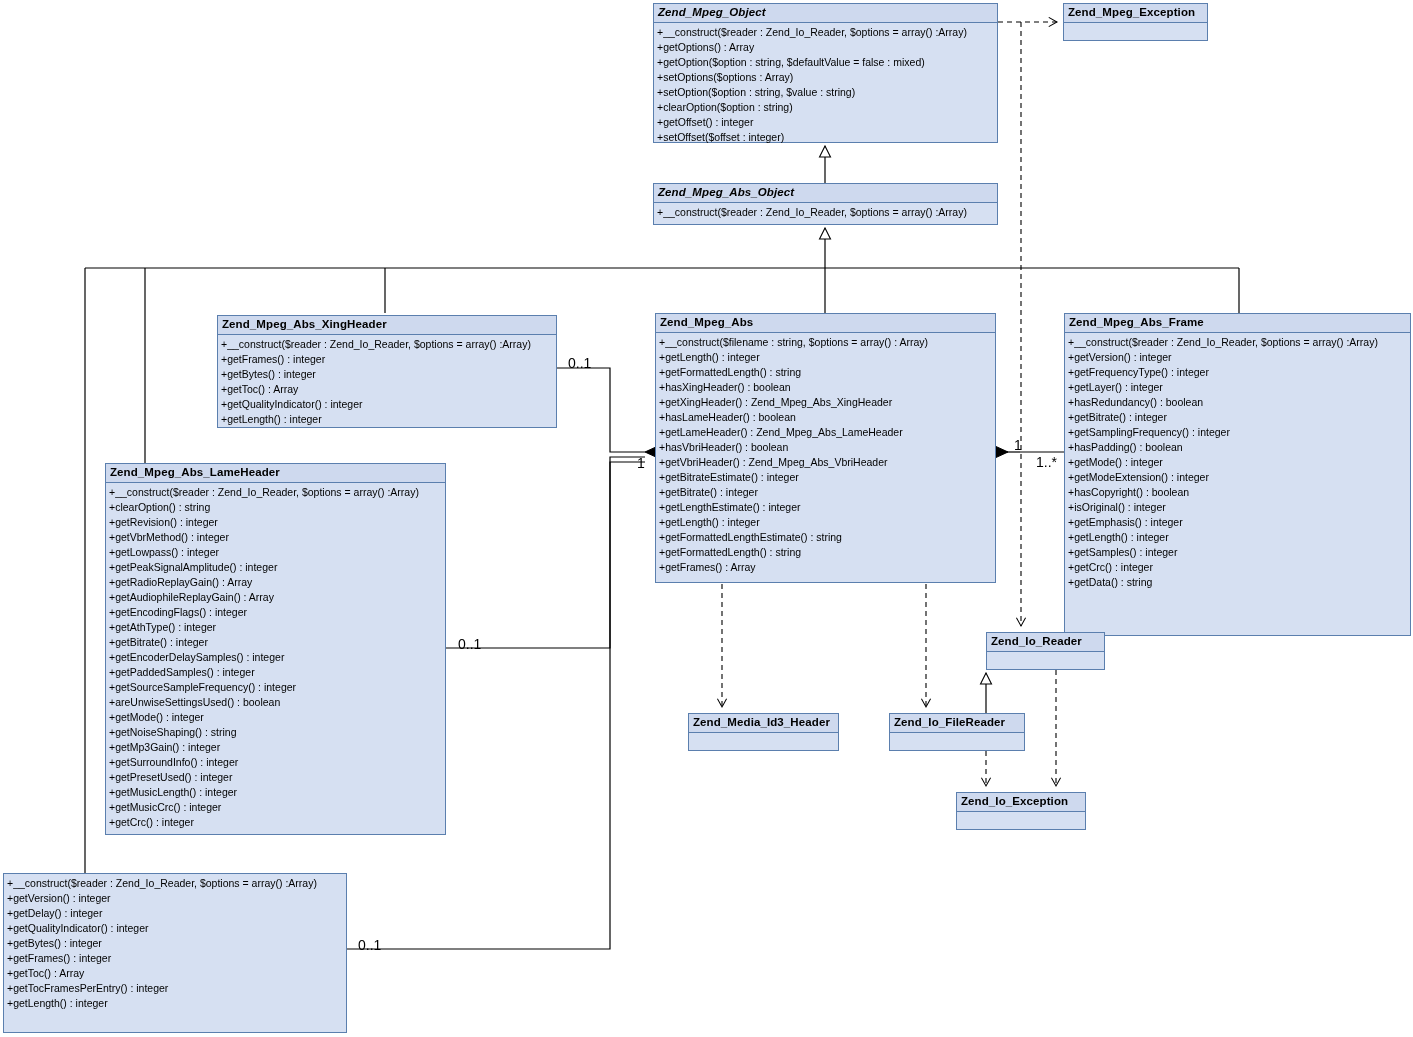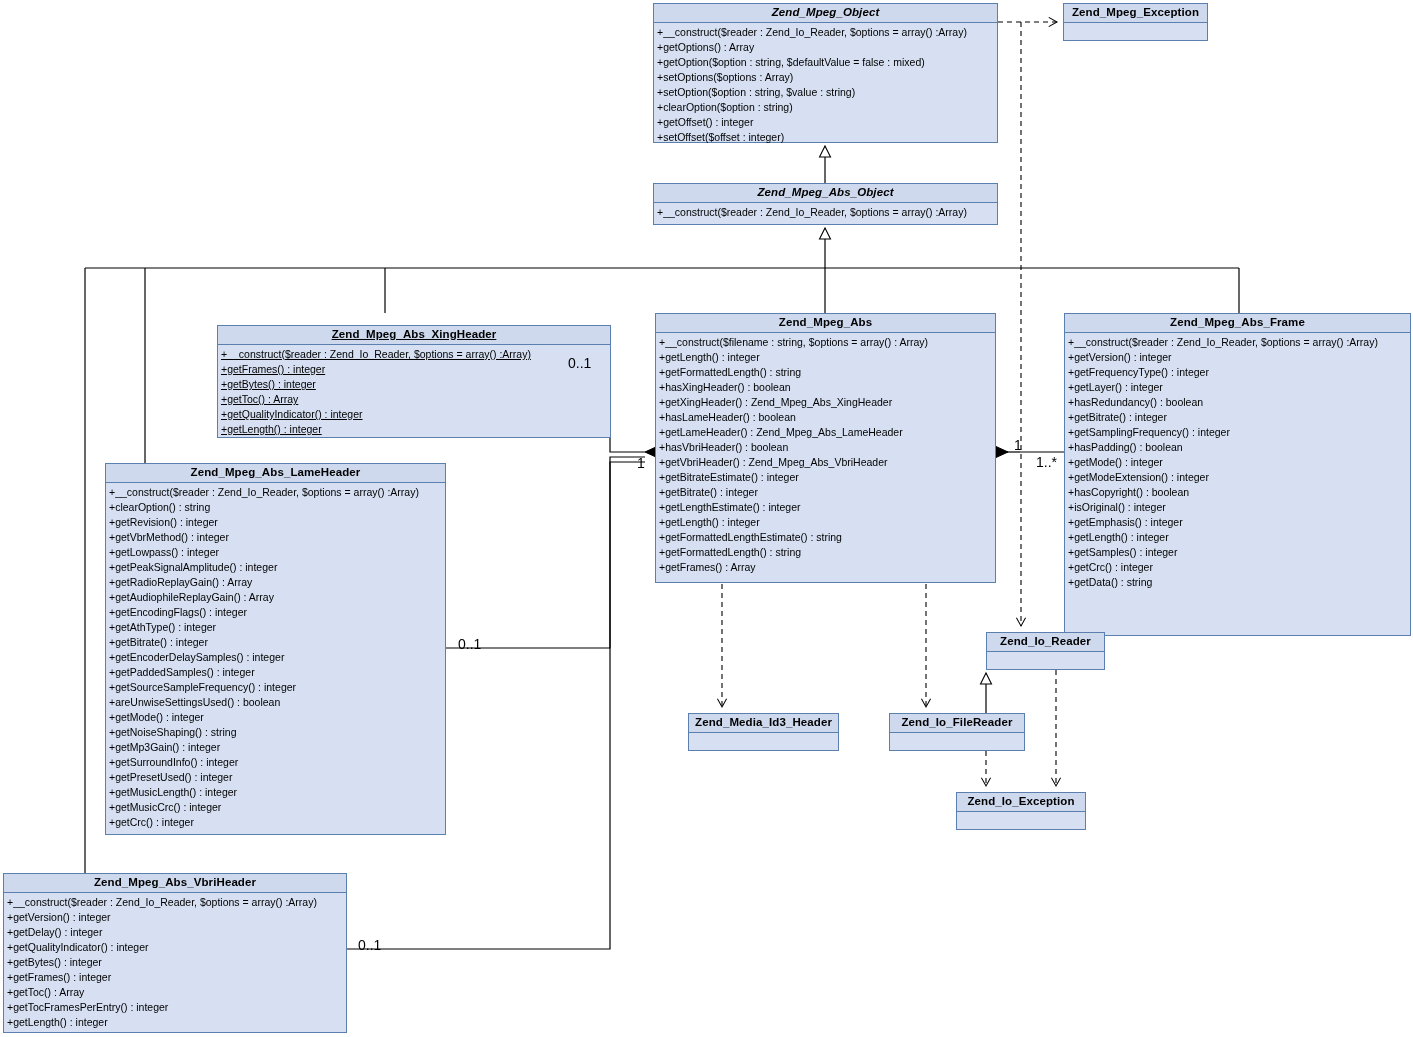--- a/index.html
+++ b/index.html
@@ -27,21 +27,20 @@
   .uml-class {
     position: absolute;
     box-sizing: border-box;
     border: 1px solid #5b7fae;
     background: #d6e0f2;
   }
   .uml-title {
     box-sizing: border-box;
     border-bottom: 1px solid #5b7fae;
     background: #ced9ee;
-    text-align: center;
     font-size: 11.5px;
     font-weight: bold;
     color: #000000;
     padding: 2px 4px 3px 4px;
     line-height: 13px;
     letter-spacing: 0.1px;
     white-space: nowrap;
     overflow: hidden;
   }
   .uml-title.italic {
@@ -170,21 +169,21 @@
       <div class="uml-class" style="left: 1063px; top: 3px; width: 145px; height: 38px;">
         <div class="uml-title">Zend_Mpeg_Exception</div>
         <div class="uml-members uml-empty"></div>
       </div>
       <div class="uml-class" style="left: 653px; top: 183px; width: 345px; height: 42px;">
         <div class="uml-title italic">Zend_Mpeg_Abs_Object</div>
         <div class="uml-members">
           <div class="uml-member">+__construct($reader : Zend_Io_Reader, $options = array() :Array)</div>
         </div>
       </div>
-      <div class="uml-class" style="left: 217px; top: 325px; width: 394px; height: 113px; text-decoration: underline;">
+      <div class="uml-class" style="left: 217px; top: 315px; width: 340px; height: 113px;">
         <div class="uml-title">Zend_Mpeg_Abs_XingHeader</div>
         <div class="uml-members">
           <div class="uml-member">+__construct($reader : Zend_Io_Reader, $options = array() :Array)</div>
           <div class="uml-member">+getFrames() : integer</div>
           <div class="uml-member">+getBytes() : integer</div>
           <div class="uml-member">+getToc() : Array</div>
           <div class="uml-member">+getQualityIndicator() : integer</div>
           <div class="uml-member">+getLength() : integer</div>
         </div>
       </div>
@@ -253,21 +252,20 @@
           <div class="uml-member">+getNoiseShaping() : string</div>
           <div class="uml-member">+getMp3Gain() : integer</div>
           <div class="uml-member">+getSurroundInfo() : integer</div>
           <div class="uml-member">+getPresetUsed() : integer</div>
           <div class="uml-member">+getMusicLength() : integer</div>
           <div class="uml-member">+getMusicCrc() : integer</div>
           <div class="uml-member">+getCrc() : integer</div>
         </div>
       </div>
       <div class="uml-class" style="left: 3px; top: 873px; width: 344px; height: 160px;">
-        <div class="uml-title">Zend_Mpeg_Abs_VbriHeader</div>
         <div class="uml-members">
           <div class="uml-member">+__construct($reader : Zend_Io_Reader, $options = array() :Array)</div>
           <div class="uml-member">+getVersion() : integer</div>
           <div class="uml-member">+getDelay() : integer</div>
           <div class="uml-member">+getQualityIndicator() : integer</div>
           <div class="uml-member">+getBytes() : integer</div>
           <div class="uml-member">+getFrames() : integer</div>
           <div class="uml-member">+getToc() : Array</div>
           <div class="uml-member">+getTocFramesPerEntry() : integer</div>
           <div class="uml-member">+getLength() : integer</div>

